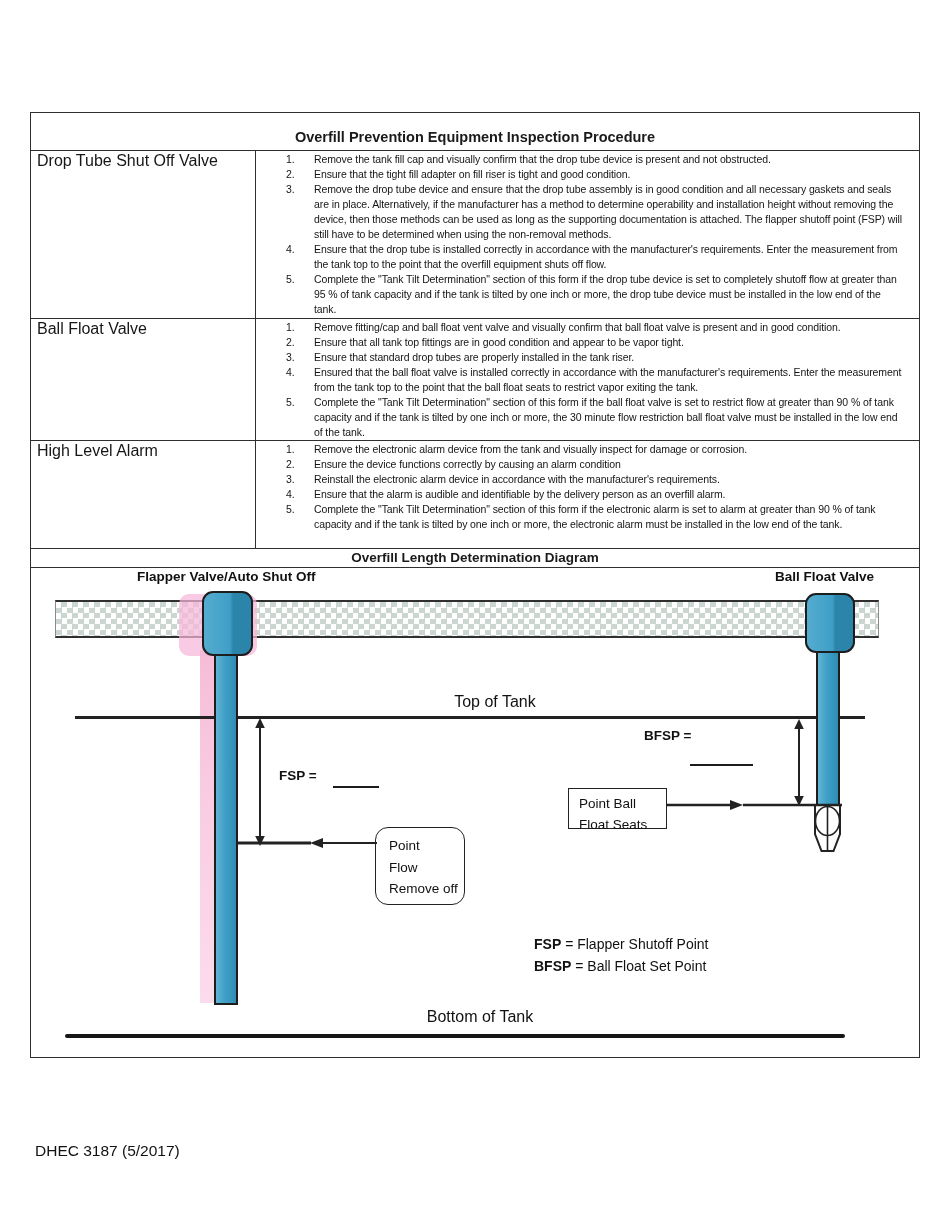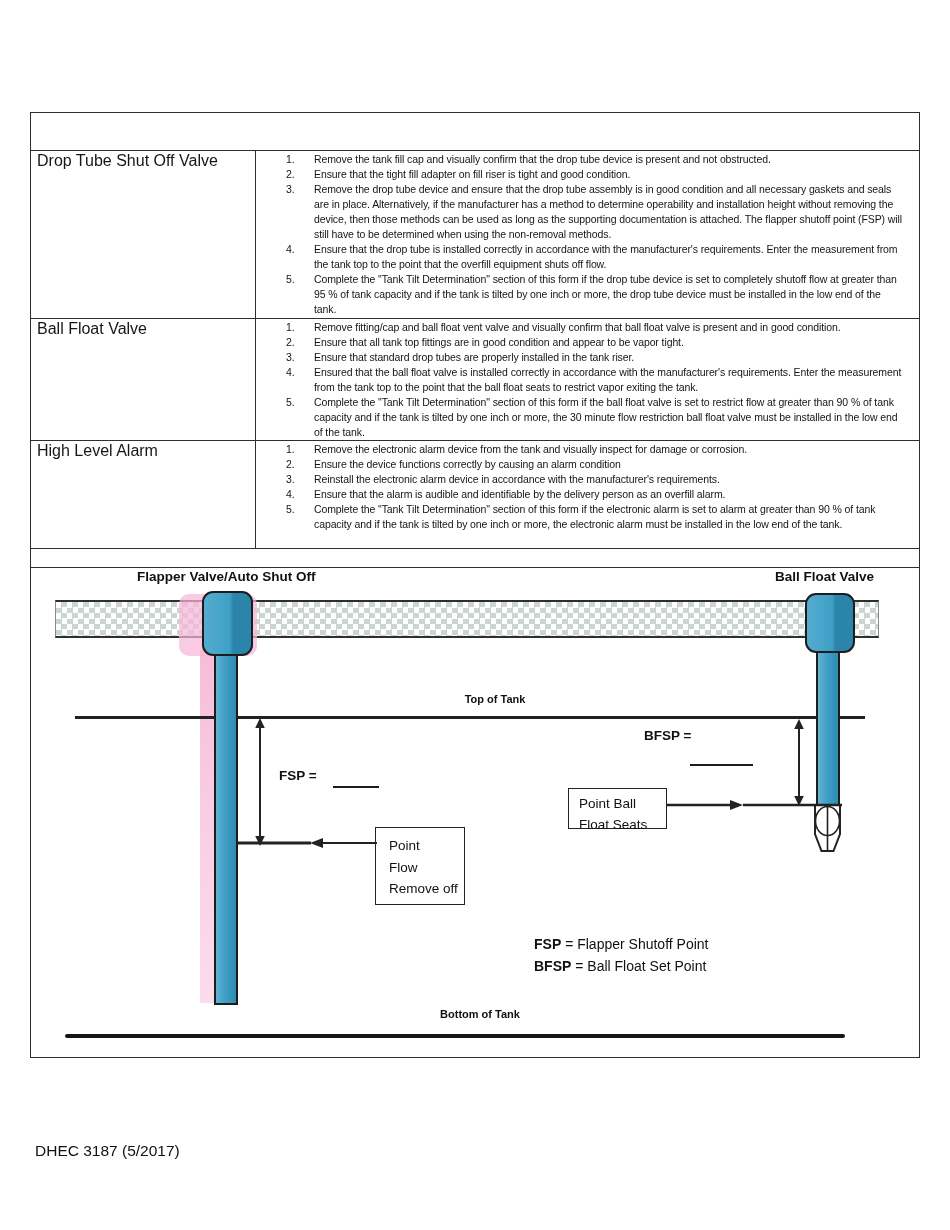--- a/index.html
+++ b/index.html
@@ -23,21 +23,21 @@
 
   .steps-block{position:absolute;left:256px;width:662px;overflow:hidden;}
   ol.steps{margin:1px 0 0 0;padding:0;list-style:none;counter-reset:step;}
   ol.steps li{position:relative;padding-left:58px;padding-right:16px;
               counter-increment:step;font-size:10.5px;line-height:15px;
               letter-spacing:-0.1px;color:#141414;}
   ol.steps li::before{content:counter(step) ".";position:absolute;left:30px;top:0;}
 
   
   .diag-label{position:absolute;font-size:13.5px;font-weight:600;white-space:nowrap;color:#111;}
-  .plain-label{position:absolute;font-size:11px;white-space:nowrap;color:#111;font-weight:bold;}
+  .plain-label{position:absolute;font-size:16px;white-space:nowrap;color:#111;}
 
   .band{position:absolute;left:55px;top:600px;width:824px;height:38px;z-index:1;
         background-color:#fff;
         background-image:repeating-conic-gradient(#ccd6d1 0% 25%, #ffffff 0% 50%);
         background-size:11px 11px;
         border-top:2px solid #2f2f2f;border-bottom:2px solid #2f2f2f;
         border-left:1px solid #8a8a8a;border-right:1px solid #8a8a8a;box-sizing:border-box;}
 
   .pink-blob{position:absolute;left:179px;top:594px;width:78px;height:62px;border-radius:10px;
              background:rgba(246,182,216,0.72);z-index:2;}
@@ -57,38 +57,39 @@
 
   .tank-line{position:absolute;left:75px;top:716px;width:790px;height:3px;background:#222;z-index:1;}
   .bottom-line{position:absolute;left:65px;top:1034px;width:780px;height:4px;background:#161616;
                border-radius:2px;z-index:1;}
 
   .blank-line{position:absolute;height:2px;background:#1c1c1c;z-index:2;}
 
   .anno-box{position:absolute;border:1.6px solid #222;background:#fff;z-index:3;
             font-size:13.5px;color:#111;box-sizing:border-box;}
   .anno-box .bline{display:block;}
-  #point-flow-box{left:375px;top:827px;width:90px;height:78px;padding:7px 0 0 13px;line-height:21.5px;}
+  #point-flow-box{left:375px;top:827px;width:90px;height:78px;padding:7px 0 0 13px;line-height:21.5px;border-radius:13px;}
   #point-ball-box{left:568px;top:788px;width:99px;height:41px;padding:5px 0 0 10px;line-height:20.5px;}
 
   .legend{position:absolute;left:522px;top:934px;font-size:14px;line-height:21.5px;color:#111;z-index:3;}
   .legend b{font-weight:700;margin-left:12px;}
 
   .field-label{position:absolute;font-size:13.5px;font-weight:700;color:#111;z-index:3;white-space:nowrap;}
 
   svg.arrow{position:absolute;z-index:4;overflow:visible;}
 
   .footer{position:absolute;left:35px;top:1142px;font-size:15.5px;color:#111;}
 </style>
 </head>
 <body>
 
 <div id="page">
 
   <div class="outer-box"></div>
+  <div class="table-title">Overfill Prevention Equipment Inspection Procedure</div>
   <div class="hline" style="top:150px"></div>
   <div class="hline" style="top:318px"></div>
   <div class="hline" style="top:440px"></div>
   <div class="hline" style="top:548px"></div>
   <div class="hline" style="top:567px"></div>
   <div class="vline"></div>
 
   <div class="row-label" style="top:152px">Drop Tube Shut Off Valve</div>
   <div class="row-label" style="top:320px">Ball Float Valve</div>
   <div class="row-label" style="top:442px">High Level Alarm</div>
@@ -114,20 +115,21 @@
   <div class="steps-block" style="top:441px;height:105px">
     <ol class="steps">
       <li>Remove the electronic alarm device from the tank and visually inspect for damage or corrosion.</li>
       <li>Ensure the device functions correctly by causing an alarm condition</li>
       <li>Reinstall the electronic alarm device in accordance with the manufacturer's requirements.</li>
       <li>Ensure that the alarm is audible and identifiable by the delivery person as an overfill alarm.</li>
       <li>Complete the "Tank Tilt Determination" section of this form if the electronic alarm is set to alarm at greater than 90 % of tank capacity and if the tank is tilted by one inch or more, the electronic alarm must be installed in the low end of the tank.</li>
     </ol>
   </div>
 
+  <div class="diagram-title">Overfill Length Determination Diagram</div>
 
   <div class="diag-label" style="left:137px;top:569px">Flapper Valve/Auto Shut Off</div>
   <div class="diag-label" style="left:775px;top:569px">Ball Float Valve</div>
 
   <div class="band"></div>
   <div class="pink-blob"></div>
   <div class="pink-strip"></div>
 
   <div class="tank-line"></div>
   <div class="plain-label" style="left:430px;top:693px;width:130px;text-align:center">Top of Tank</div>

